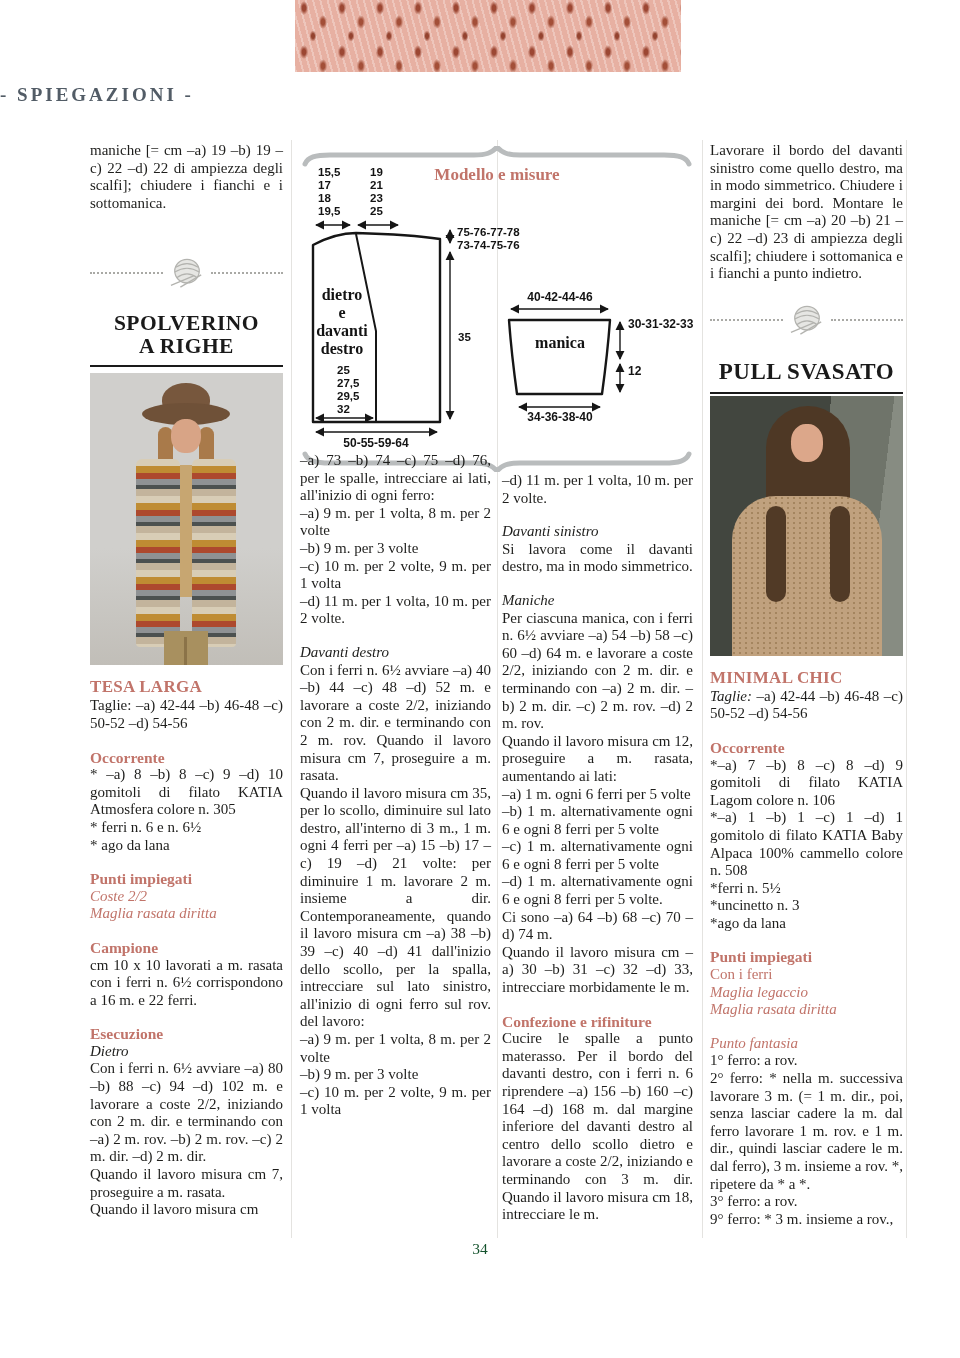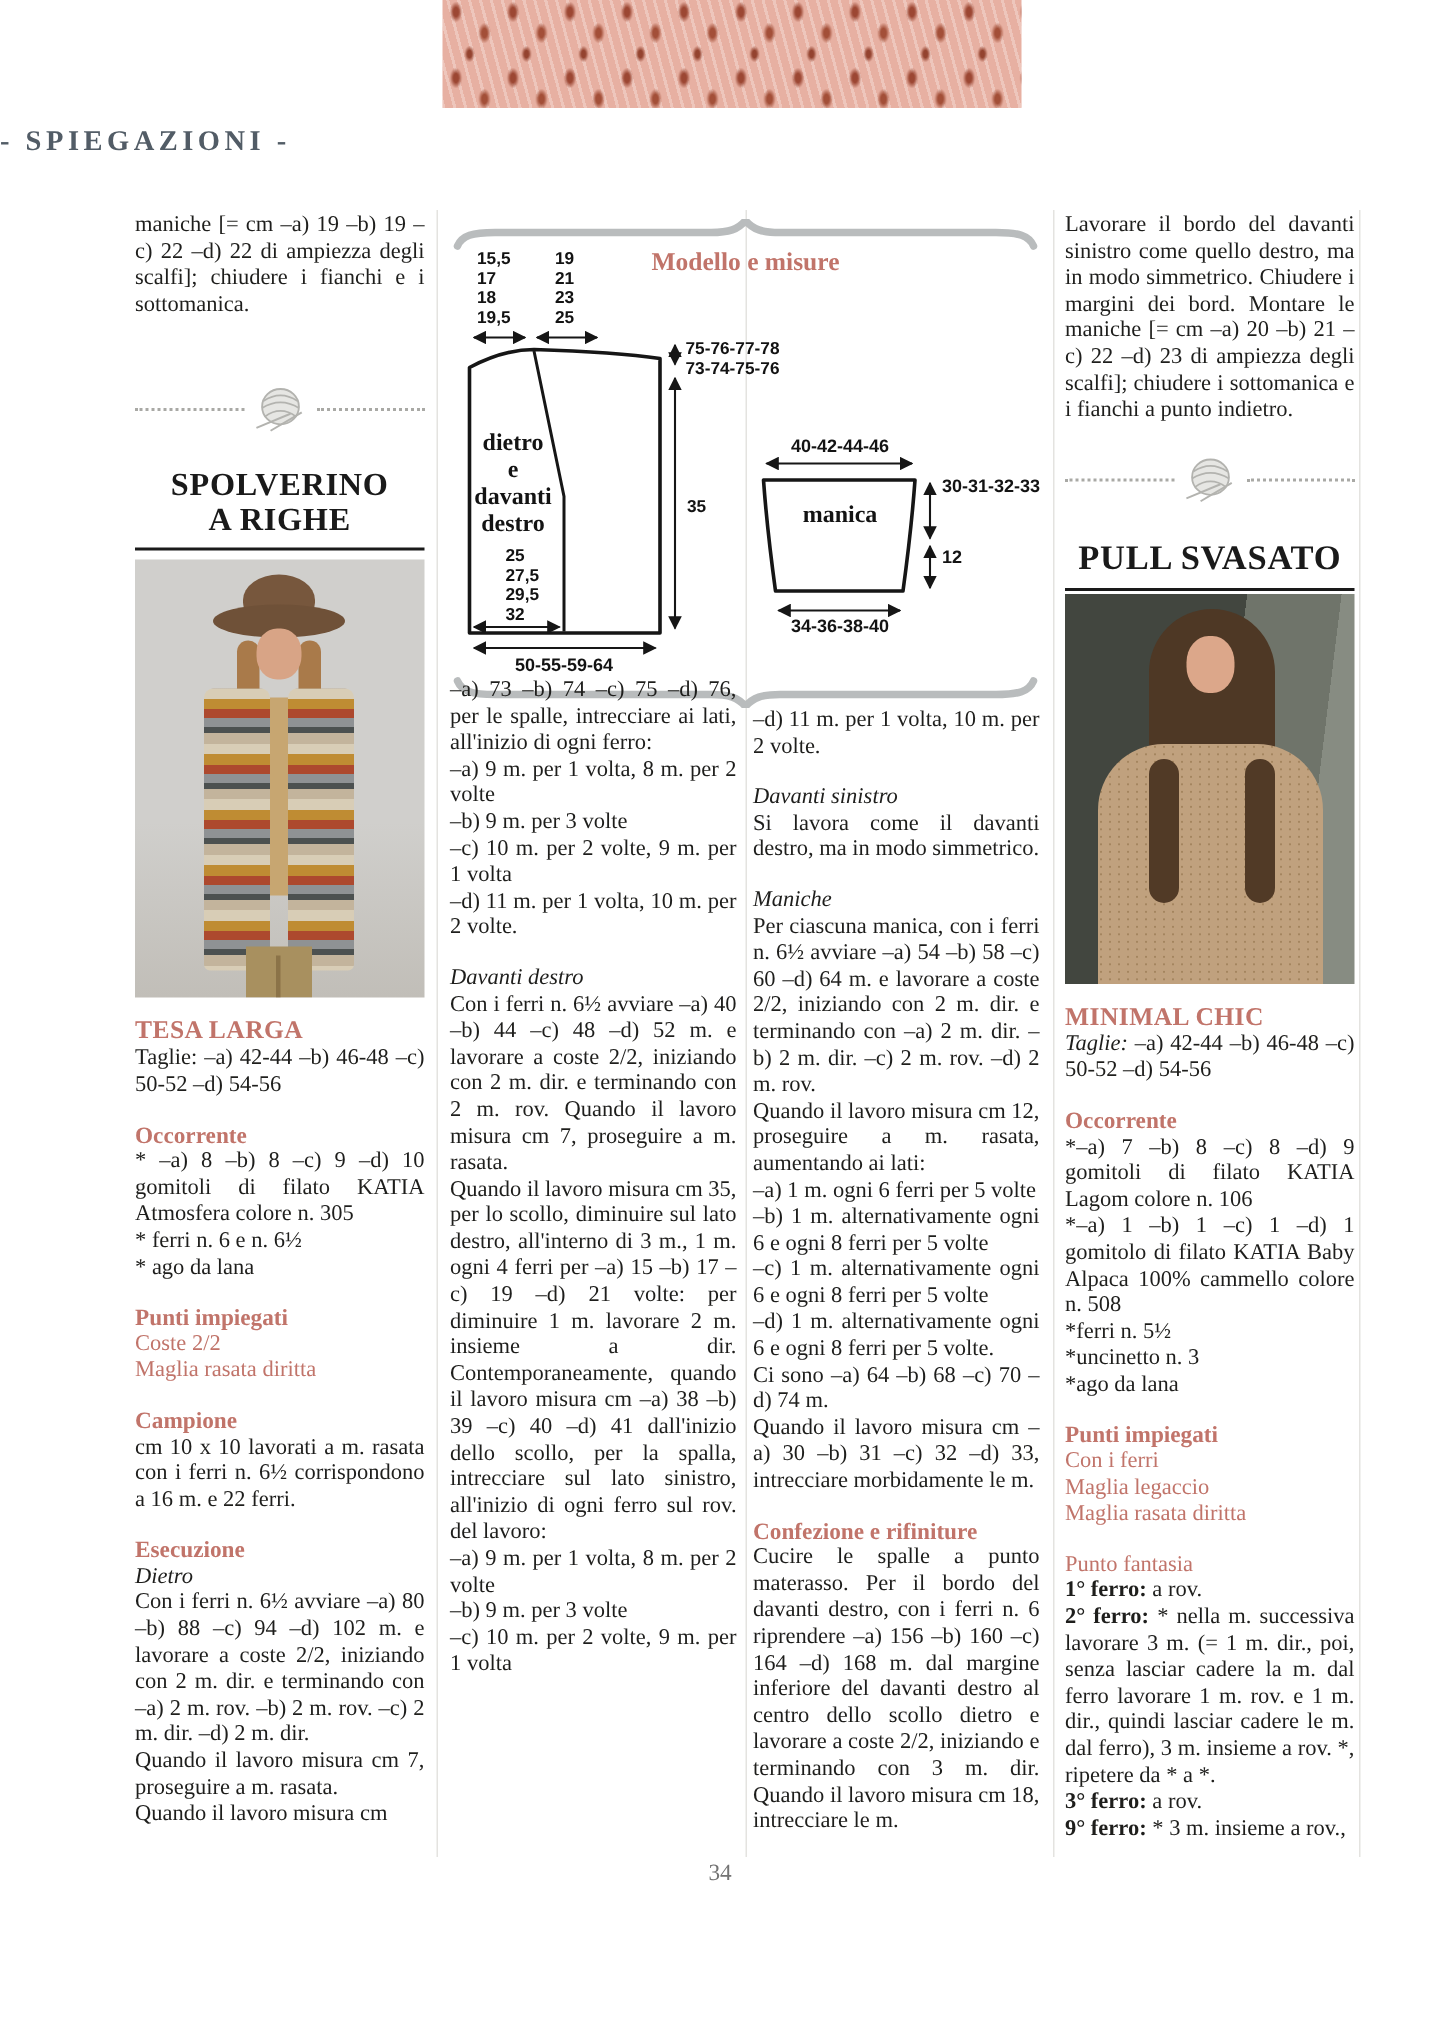--- a/index.html
+++ b/index.html
@@ -29,24 +29,24 @@
   .col{position:absolute;}
   .col1{left:90px; top:142px; width:193px;}
   .col2{left:300px;top:452px; width:191px;}
   .col3{left:502px;top:472px; width:191px;}
   .col4{left:710px;top:142px; width:193px;}
   .blk{margin:0;font-size:15px;line-height:17.6px;text-align:justify;}
   .blk.gap{margin-top:16px;}
   .blk.head{color:var(--accent);font-weight:bold;font-size:15.5px;text-align:left;}
   .blk.title{color:var(--accent);font-weight:bold;font-size:17px;line-height:20px;letter-spacing:.3px;text-align:left;}
   .blk.sub-italic{font-style:italic;text-align:left;}
-  .blk.accent-italic{color:var(--accent);text-align:left;}
+  .blk.accent-italic{color:var(--accent);font-style:italic;text-align:left;}
   .blk.accent{color:var(--accent);text-align:left;}
   .blk.lead-italic .lead{font-style:italic;}
-  .blk.lead-bold .lead{font-weight:bold;}
+  .blk.lead-bold .lead{font-weight:normal;}
   
   .yarn-divider{display:flex;align-items:center;gap:5px;height:34px;}
   .yarn-divider .dotline{flex:1;height:0;border-top:2px dotted #a9a9a5;}
   .d1{margin-top:44px;}
   .d2{margin-top:20px;}
   
   .pattern-title{
     margin:22px 0 0;padding-bottom:7px;border-bottom:2.5px solid #1a1a1a;
     text-align:center;font-size:21.5px;line-height:23px;font-weight:bold;color:#1a1a1a;letter-spacing:.5px;
   }
@@ -84,21 +84,21 @@
   
   .diagram{position:absolute;left:298px;top:146px;width:402px;height:326px;}
   .diagram .brace{fill:none;stroke:#b9bcbd;stroke-width:5;stroke-linecap:round;}
   .diagram .outline{fill:#ffffff;stroke:#161616;stroke-width:2.4;stroke-linejoin:round;}
   .diagram .inline{fill:none;stroke:#161616;stroke-width:2;}
   .diagram .dim{stroke:#161616;stroke-width:1.4;}
   .diagram .num{font:bold 11.5px "Liberation Sans",sans-serif;fill:#131313;}
   .diagram .dlabel{font:bold 16px "Liberation Serif",serif;fill:#131313;}
   .diagram .dtitle{font:bold 17px "Liberation Serif",serif;fill:var(--accent);}
   
-  .page-number{position:absolute;left:0;top:1240px;width:960px;text-align:center;font-size:15.5px;color:#737373;}
+  .page-number{position:absolute;left:0;top:1240px;width:960px;text-align:center;font-size:15.5px;color:#14532d;}
 </style>
 </head>
 <body>
 
 <div class="page">
 
   <div class="knit-strip"></div>
   <div class="section-title">- SPIEGAZIONI -</div>
 
   <div class="vsep" style="left:291px"></div>

